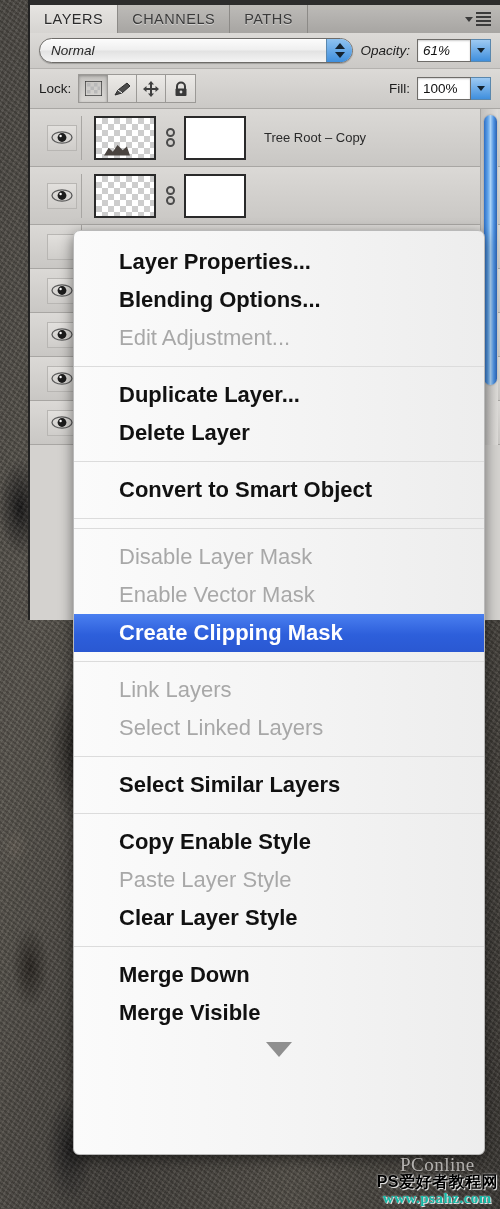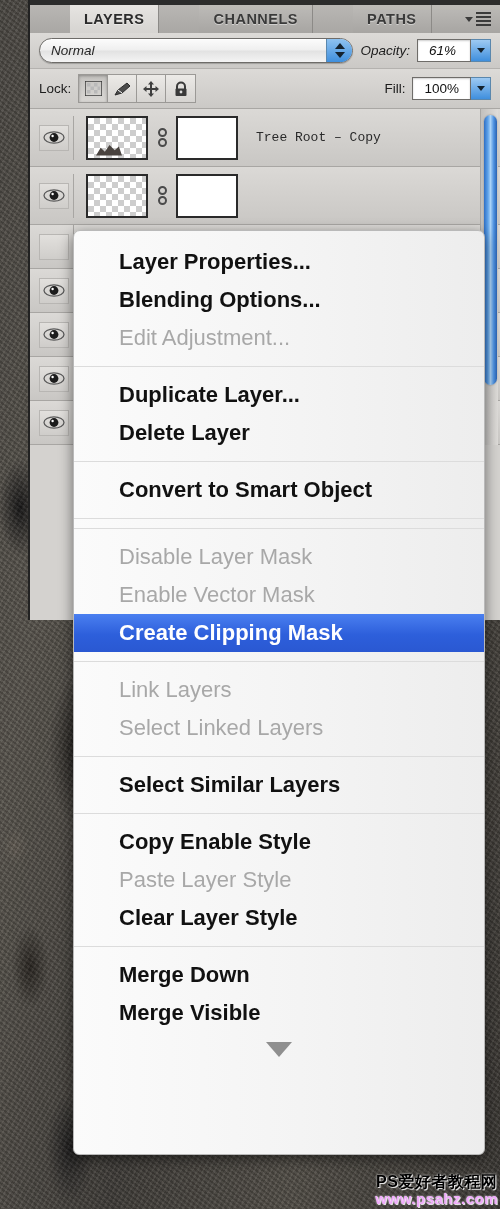--- a/index.html
+++ b/index.html
@@ -56,27 +56,26 @@
     position: relative;
   }
   .tabstrip .topbar {
     position:absolute; left:0; right:0; top:0; height:5px; background:#2c2c2c;
   }
   .tab {
     height: 28px;
     display: flex; align-items: center; justify-content: center;
     padding: 0 14px;
     font-size: 14.5px;
-    font-weight: bold;
+    font-weight: normal;
     letter-spacing: .5px;
     color: #3a3a3a;
     background: linear-gradient(to bottom,#bdbbb8,#a7a5a2);
     border-right: 1px solid #8c8a87;
     text-shadow: 0 1px 0 rgba(255,255,255,.45);
-    margin-left: 40px;
   }
   .tab.active {
     background: linear-gradient(to bottom,#e7e5e2,#d6d4d1);
     color: #2b2b2b;
     height: 29px;
   }
   .tabfill {
     flex:1; height:28px;
     background: linear-gradient(to bottom,#bdbbb8,#a7a5a2);
     display:flex; align-items:center; justify-content:flex-end;
@@ -117,21 +116,21 @@
     border-left: 1px solid #5a87ad;
     display:flex; flex-direction:column; align-items:center; justify-content:center; gap:3px;
   }
   .ar-up { width:0;height:0;border-left:5px solid transparent;border-right:5px solid transparent;border-bottom:6px solid #14222e; }
   .ar-dn { width:0;height:0;border-left:5px solid transparent;border-right:5px solid transparent;border-top:6px solid #14222e; }
 
   .field-label { font-size:13.5px; color:#1c1c1c; white-space:nowrap; }
   .numbox {
     height:23px; min-width:54px;
     background:#fff; border:1px solid #6e6c69;
-    display:flex; align-items:center; padding:0 11px;
+    display:flex; align-items:center; padding:0 5px;
     font-size:13.5px; color:#111;
     box-shadow: inset 0 1px 2px rgba(0,0,0,.2);
   }
   .popbtn {
     width:20px; height:23px;
     background: linear-gradient(to bottom,#9ecaf3,#3f8fdd);
     border:1px solid #5a87ad; border-left:none;
     display:flex; align-items:center; justify-content:center;
   }
   .popbtn .ar-dn { border-left-width:4px;border-right-width:4px;border-top-width:5px; }
@@ -155,22 +154,21 @@
   .lockbtn.pressed { background: linear-gradient(to bottom,#c4c2bf,#d9d7d4); box-shadow: inset 0 1px 3px rgba(0,0,0,.3); }
   .spacer { flex:1; }
 
   
   .layerlist { position:relative; background:#cecccA; }
   .layerrow {
     height: 58px;
     border-bottom: 1px solid #a8a6a3;
     display:flex; align-items:center;
     background: linear-gradient(to bottom,#dbd9d6,#c9c7c4);
-    padding-left: 4px;
-    font-family: Liberation Mono, monospace;
+    padding-left: 12px;
   }
   .layerrow.shortrow { height: 44px; }
   .eyecell {
     width: 40px; height: 44px;
     display:flex; align-items:center; justify-content:center;
     border-right: 1px solid #a8a6a3;
     flex:0 0 40px;
   }
   .eyebox {
     width:30px;height:26px;
@@ -255,25 +253,24 @@
     font-size:19px; color:rgba(215,213,210,.78);
     font-family:"Liberation Serif",serif; letter-spacing:.5px;
     text-shadow:0 1px 1px rgba(0,0,0,.25);
   }
   #watermark .cn {
     font-size:16px; font-weight:bold; color:#000;
     text-shadow: 0 0 2px #fff, 1px 1px 0 rgba(255,255,255,.8);
     letter-spacing:.5px;
   }
   #watermark .url {
-    font-size:15px; font-weight:bold; color:#f0abfc;
-    font-family:Liberation Sans, sans-serif;
+    font-size:15px; font-weight:bold; color:#14b8a6;
+    font-family:Liberation Serif, serif;
     text-shadow: 0 0 2px #fff, 1px 1px 0 rgba(255,255,255,.8);
     letter-spacing:.5px;
-    text-align:right;
   }
 </style>
 </head>
 <body>
 
 <div id="bg"></div>
 
 <div id="panel">
 
   <div class="tabstrip">
@@ -497,15 +494,16 @@
 
   <div class="mi">Merge Down</div>
   <div class="mi">Merge Visible</div>
 
   <div class="scrollarrow">
     <span class="tri-dn"></span>
   </div>
 </div>
 
 <div id="watermark">
+  <div class="pco">PConline</div>
   <div class="cn">PS爱好者教程网</div>
   <div class="url">www.psahz.com</div>
 </div>
 
 </body></html>

